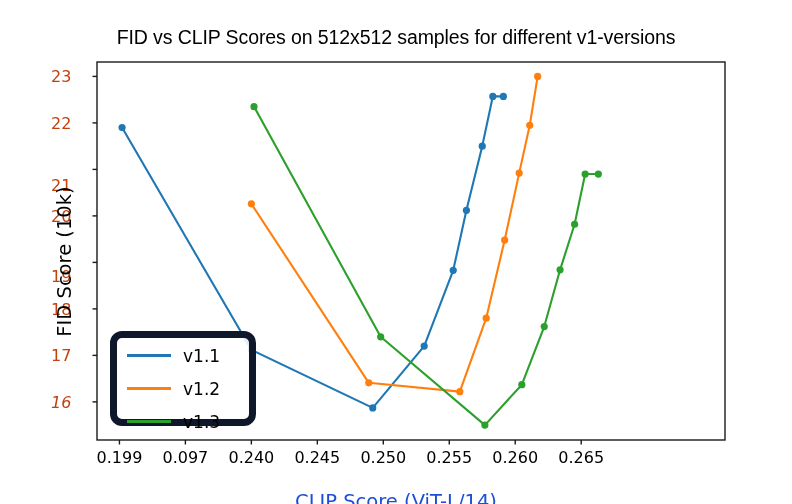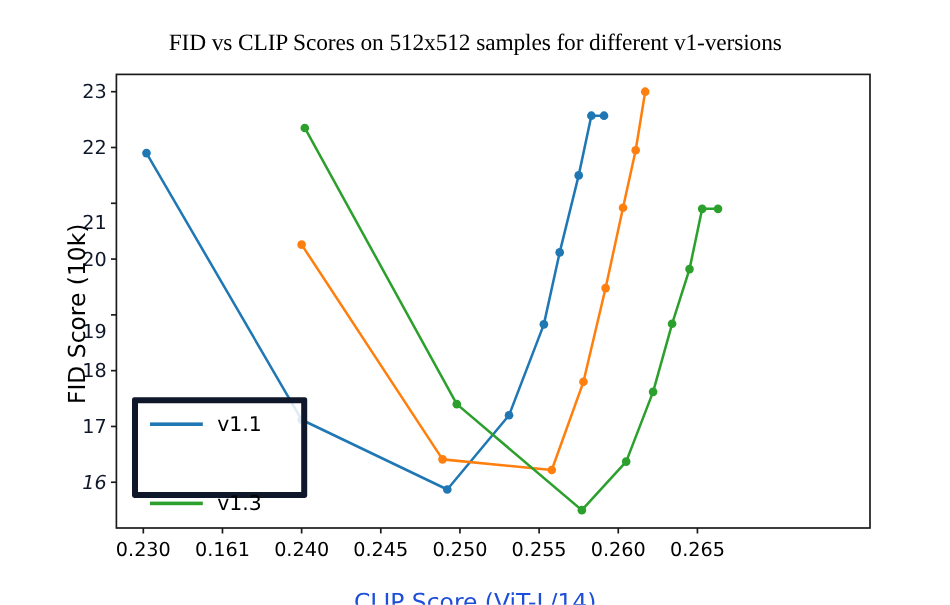--- a/index.html
+++ b/index.html
@@ -22,21 +22,21 @@
     background: #ffffff;
   }
   #chart-title {
     position: absolute;
     left: 0;
     top: 26px;
     width: 792px;
     text-align: center;
     font-size: 19.5px;
     color: #000000;
-    font-family: Liberation Serif, serif;
+    font-family: Liberation Sans, sans-serif;
     letter-spacing: -0.1px;
   }
   #xlabel {
     position: absolute;
     left: 0;
     top: 490px;
     width: 792px;
     text-align: center;
     font-size: 19.5px;
     color: #1d4ed8;
@@ -55,33 +55,32 @@
   .tick-label-x {
     position: absolute;
     font-size: 16px;
     color: #000000;
     transform: translateX(-50%);
     white-space: nowrap;
   }
   .tick-label-y {
     position: absolute;
     font-size: 16px;
-    color: #0f172a;
+    color: #c2410c;
     transform: translateY(-50%);
-    text-align: right;
     white-space: nowrap;
   }
   #legend-box {
     position: absolute;
     left: 110px;
     top: 331px;
     width: 146px;
-    height: 84px;
-    border: 5px solid #0f172a;
-    border-radius: 2px;
+    height: 95px;
+    border: 7px solid #0f172a;
+    border-radius: 12px;
     background: rgba(255,255,255,0.85);
     box-sizing: border-box;
   }
   .legend-row {
     position: absolute;
     left: 0;
     width: 146px;
     height: 33px;
     display: flex;
     align-items: center;
@@ -159,22 +158,22 @@
           <circle cx="544.25" cy="326.55" r="3.6" fill="#2ca02c"></circle>
           <circle cx="560.08" cy="269.83" r="3.6" fill="#2ca02c"></circle>
           <circle cx="574.60" cy="224.27" r="3.6" fill="#2ca02c"></circle>
           <circle cx="585.15" cy="174.05" r="3.6" fill="#2ca02c"></circle>
           <circle cx="598.34" cy="174.05" r="3.6" fill="#2ca02c"></circle>
         </g>
       </g>
   </svg>
 
   <div id="xtick-labels">
-      <div class="tick-label-x" style="left: 119.429px; top: 448px;">0.230</div>
-      <div class="tick-label-x" style="left: 185.395px; top: 448px;">0.161</div>
+      <div class="tick-label-x" style="left: 119.429px; top: 448px;">0.199</div>
+      <div class="tick-label-x" style="left: 185.395px; top: 448px;">0.097</div>
       <div class="tick-label-x" style="left: 251.361px; top: 448px;">0.240</div>
       <div class="tick-label-x" style="left: 317.328px; top: 448px;">0.245</div>
       <div class="tick-label-x" style="left: 383.294px; top: 448px;">0.250</div>
       <div class="tick-label-x" style="left: 449.261px; top: 448px;">0.255</div>
       <div class="tick-label-x" style="left: 515.227px; top: 448px;">0.260</div>
       <div class="tick-label-x" style="left: 581.193px; top: 448px;">0.265</div>
     </div>
   <div id="ytick-labels">
       <div class="tick-label-y" style="left: 51px; top: 401.875px; width: 38px; font-style: italic;">16</div>
       <div class="tick-label-y" style="left: 51px; top: 355.38px; width: 38px;">17</div>
@@ -187,19 +186,23 @@
     </div>
 
   <div id="xlabel">CLIP Score (ViT-L/14)</div>
   <div id="ylabel">FID Score (10k)</div>
 
   <div id="legend-box">
       <div class="legend-row" style="top: 1px;">
         <span class="legend-swatch" style="border-top-color: rgb(31, 119, 180);"></span>
         <span class="legend-text">v1.1</span>
       </div>
+      <div class="legend-row" style="top: 34px;">
+        <span class="legend-swatch" style="border-top-color: rgb(255, 127, 14);"></span>
+        <span class="legend-text">v1.2</span>
+      </div>
       <div class="legend-row" style="top: 67px;">
         <span class="legend-swatch" style="border-top-color: rgb(44, 160, 44);"></span>
         <span class="legend-text">v1.3</span>
       </div>
     </div>
 
 </div>
 
 </body></html>

